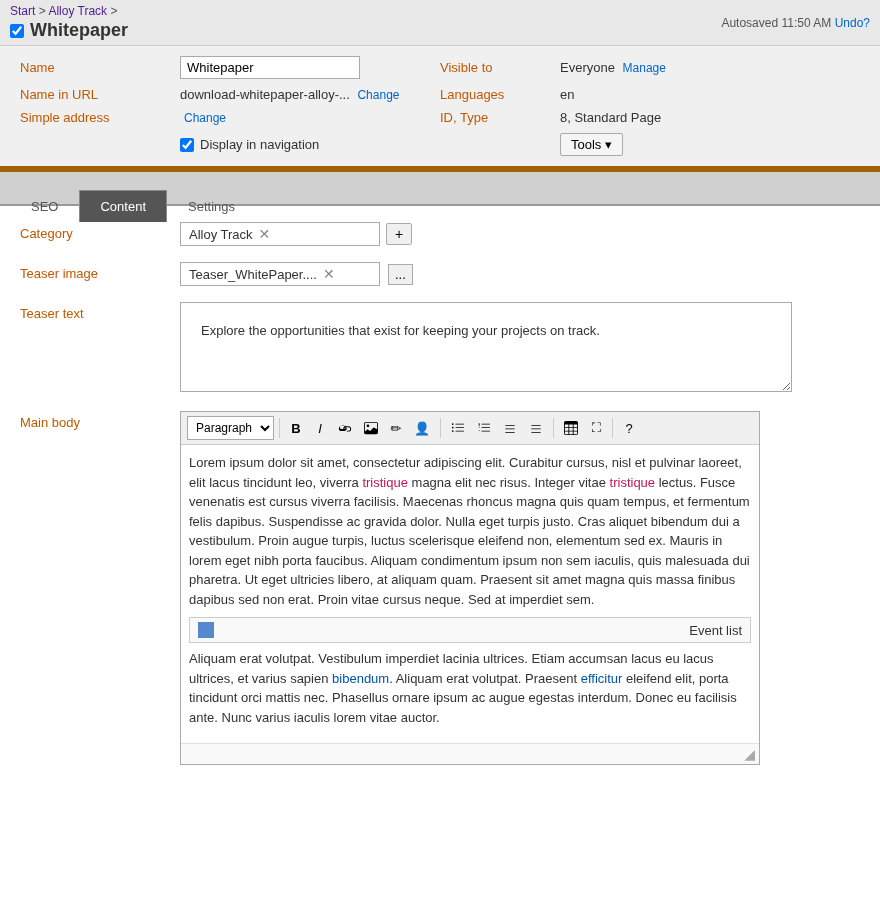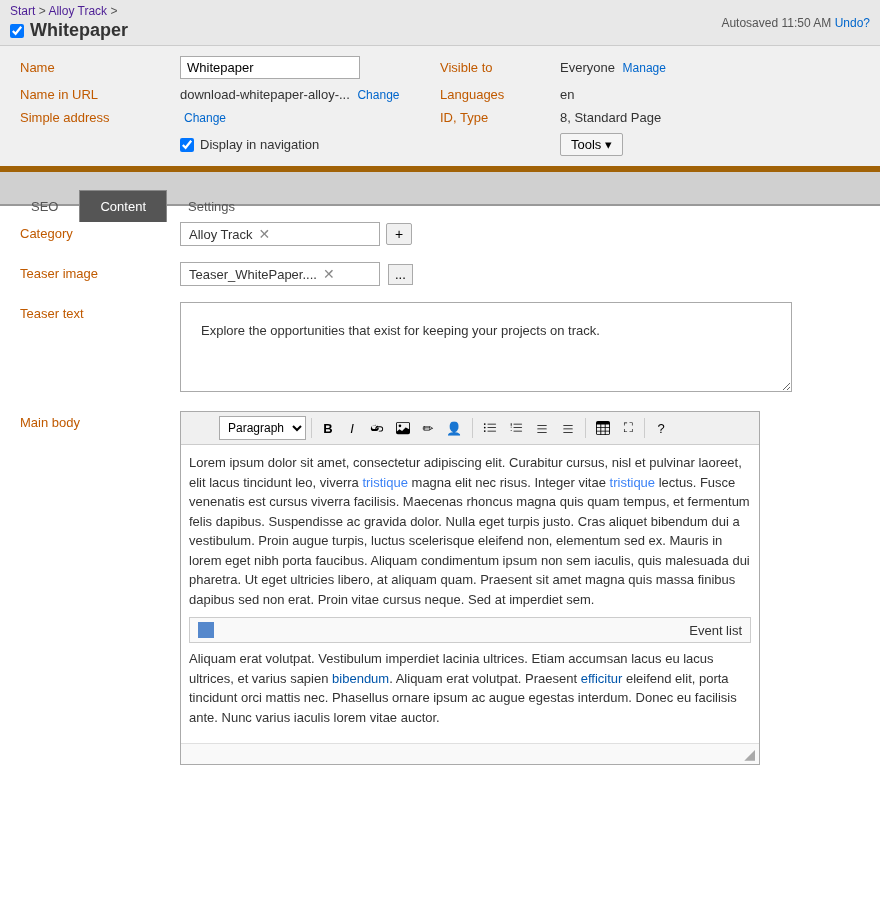--- a/index.html
+++ b/index.html
@@ -175,21 +175,20 @@
       display: flex;
       align-items: center;
       gap: 2px;
     }
     .toolbar-select {
       border: 1px solid #aaa;
       background: #fff;
       padding: 2px 4px;
       font-size: 12px;
       height: 24px;
-      margin-left: 32px;
     }
     .toolbar-sep { width: 1px; background: #ccc; height: 20px; margin: 0 3px; }
     .toolbar-btn {
       border: 1px solid transparent;
       background: none;
       padding: 2px 4px;
       font-size: 13px;
       cursor: pointer;
       border-radius: 2px;
       min-width: 22px;
@@ -200,21 +199,21 @@
     .toolbar-btn.italic { font-style: italic; }
 
     .editor-body {
       background: #fff;
       padding: 8px;
       font-size: 13px;
       color: #333;
       min-height: 280px;
     }
     .editor-body p { margin-bottom: 8px; line-height: 1.5; }
-    .editor-body .highlight-red { color: #3b82f6; }
+    .editor-body .highlight-red { color: #be185d; }
     .editor-body .highlight-blue { color: #0055aa; }
     .event-list-block {
       display: flex;
       align-items: center;
       border: 1px solid #ccc;
       padding: 4px 8px;
       margin: 6px 0;
       background: #f9f9f9;
       gap: 6px;
       justify-content: space-between;

